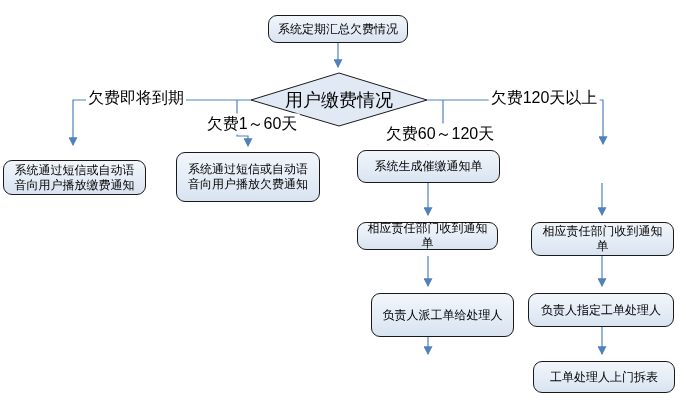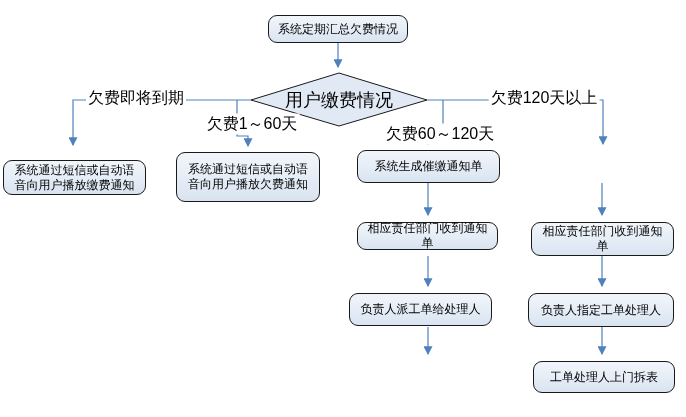--- a/index.html
+++ b/index.html
@@ -60,19 +60,19 @@
   <div class="edge-label" style="left:252px;top:124px">欠费1～60天</div>
   <div class="edge-label" style="left:440px;top:134px">欠费60～120天</div>
   <div class="edge-label" style="left:544px;top:98px">欠费120天以上</div>
 
   <div class="node" style="left:3px;top:160px;width:143px;height:35px">系统通过短信或自动语音向用户播放缴费通知</div>
 
   <div class="node" style="left:176px;top:152px;width:144px;height:50px">系统通过短信或自动语音向用户播放欠费通知</div>
 
   <div class="node" style="left:357px;top:150px;width:143px;height:33px">系统生成催缴通知单</div>
   <div class="node" style="left:357px;top:222px;width:141px;height:28px">相应责任部门收到通知单</div>
-  <div class="node" style="left:349px;top:293px;width:143px;height:33px">负责人派工单给处理人</div>
+  <div class="node" style="left:371px;top:293px;width:143px;height:44px">负责人派工单给处理人</div>
 
   <div class="node" style="left:531px;top:222px;width:143px;height:34px">相应责任部门收到通知单</div>
   <div class="node" style="left:533px;top:361px;width:142px;height:32px">工单处理人上门拆表</div>
   <div class="node" style="left:528px;top:293px;width:146px;height:34px">负责人指定工单处理人</div>
 
 </div>
 
 </body></html>

